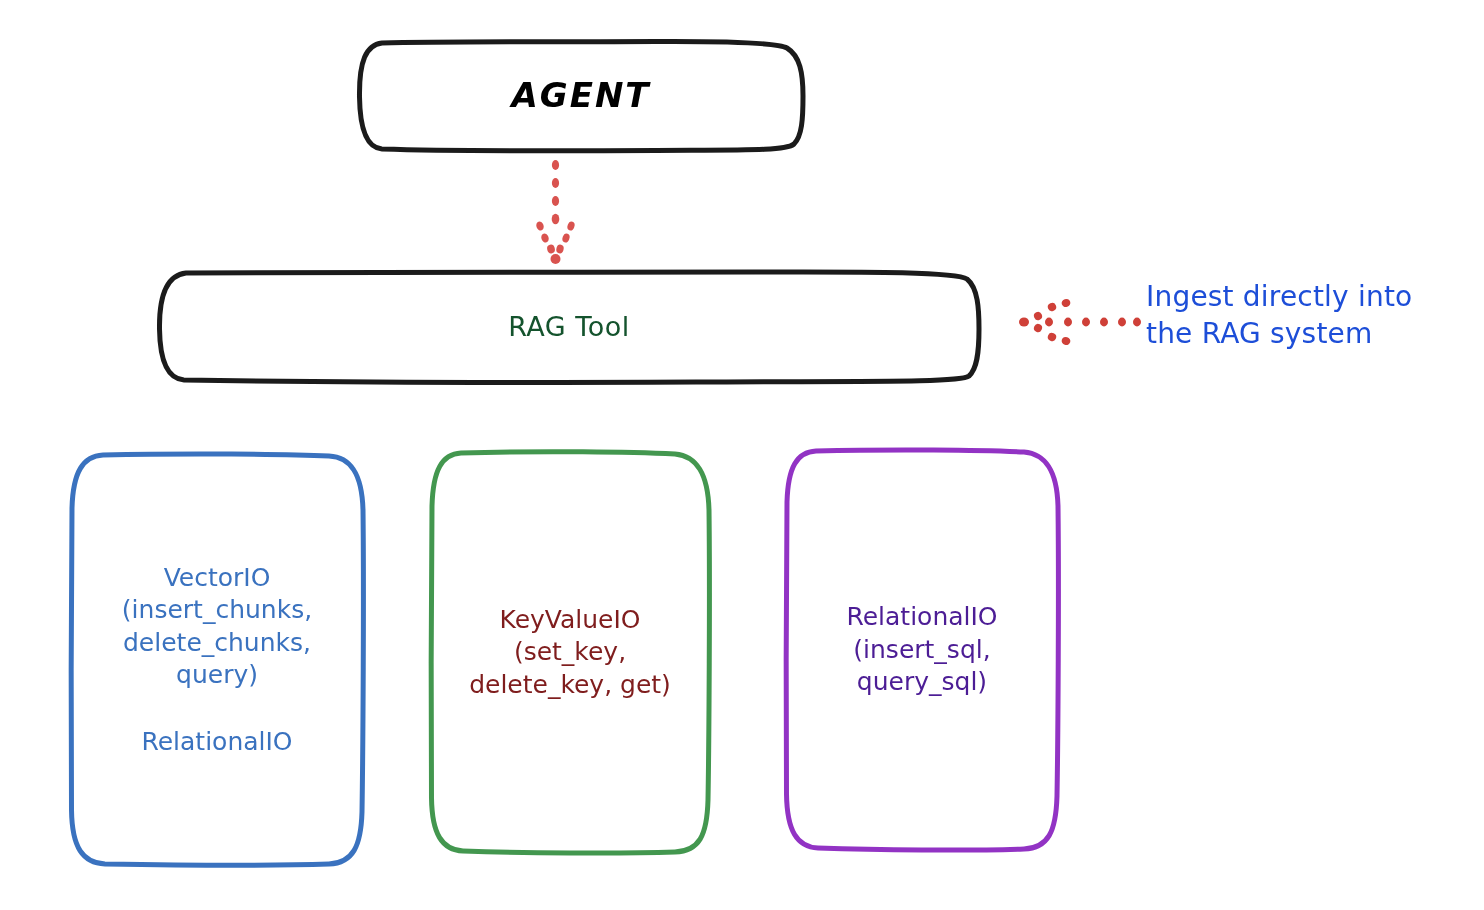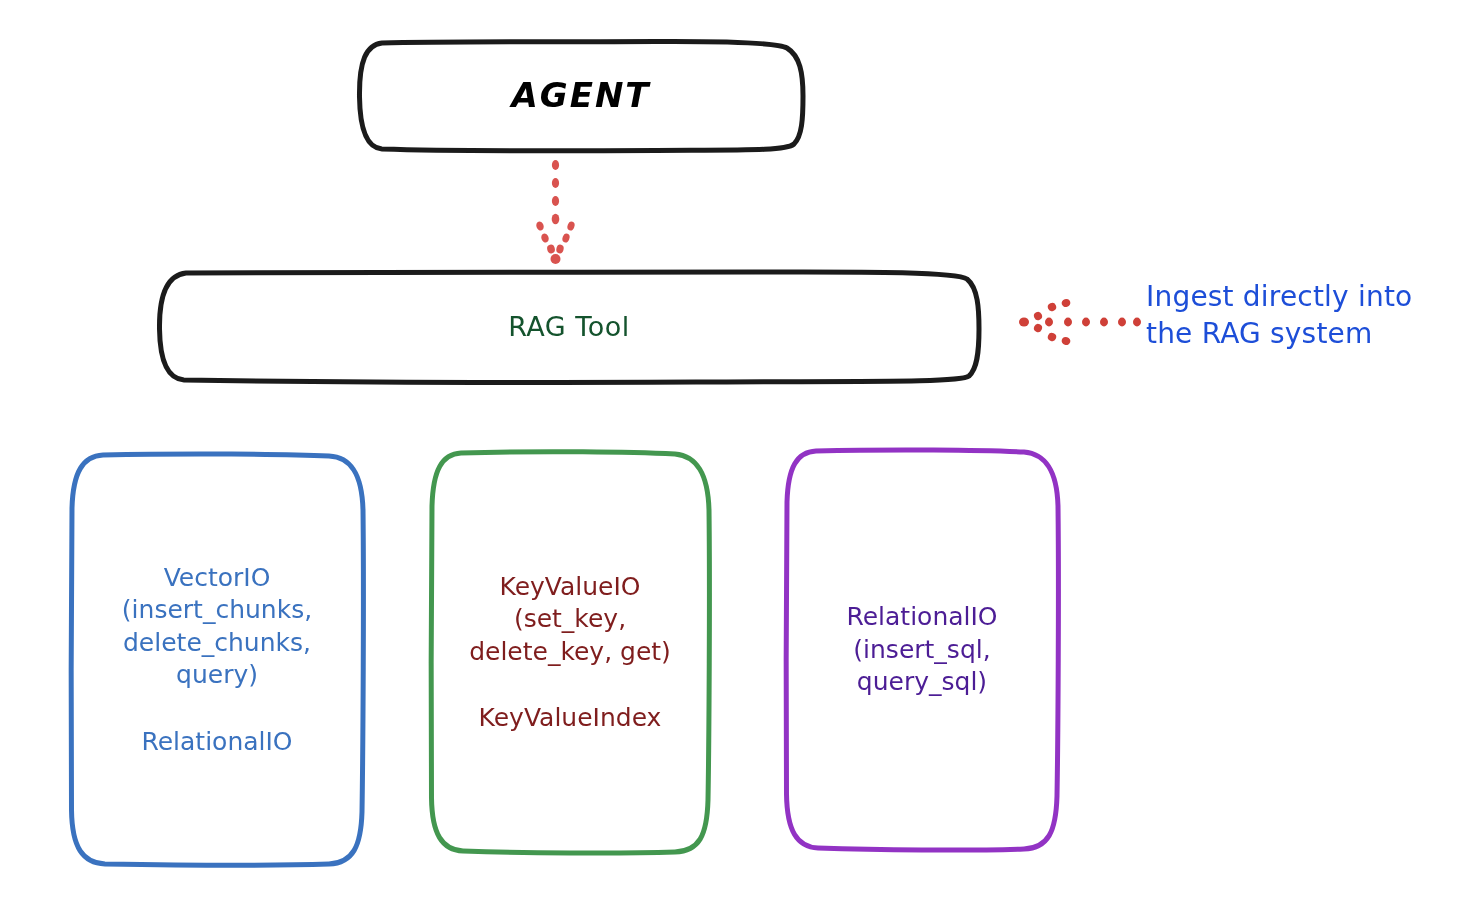--- a/index.html
+++ b/index.html
@@ -233,21 +233,20 @@
     <svg class="sketch-border" viewBox="0 0 286 409" preserveAspectRatio="none">
       <path d="M34,5 C116,2.5 206,4 248,6 C270,8 281,26 282,62
                C283,140 282,296 281,352 C280,388 272,403 248,404
                C190,406 96,405 36,403 C15,402 5,386 4.5,350
                C4,272 4,118 5,58 C6,22 15,6 34,5 Z" fill="#ffffff" stroke="#43974f" stroke-width="5" stroke-linecap="round" stroke-linejoin="round"></path>
     </svg>
     <div class="leaf-inner">
       <div class="node-label leaf-api">KeyValueIO
 (set_key,
 delete_key, get)</div>
-      <div class="node-label leaf-index">KeyValueIndex</div>
     </div>
   </div>
 
   <div class="node leaf" id="relational-io-node">
     <svg class="sketch-border" viewBox="0 0 280 408" preserveAspectRatio="none">
       <path d="M34,5 C112,3 200,4 242,6 C264,8 275,25 276,60
                C277,138 276,294 275,350 C274,386 266,402 242,403
                C186,405 94,404 36,402 C15,401 5,385 4.5,348
                C4,270 4,116 5,56 C6,21 15,6 34,5 Z" fill="#ffffff" stroke="#9233c4" stroke-width="5" stroke-linecap="round" stroke-linejoin="round"></path>
     </svg>

